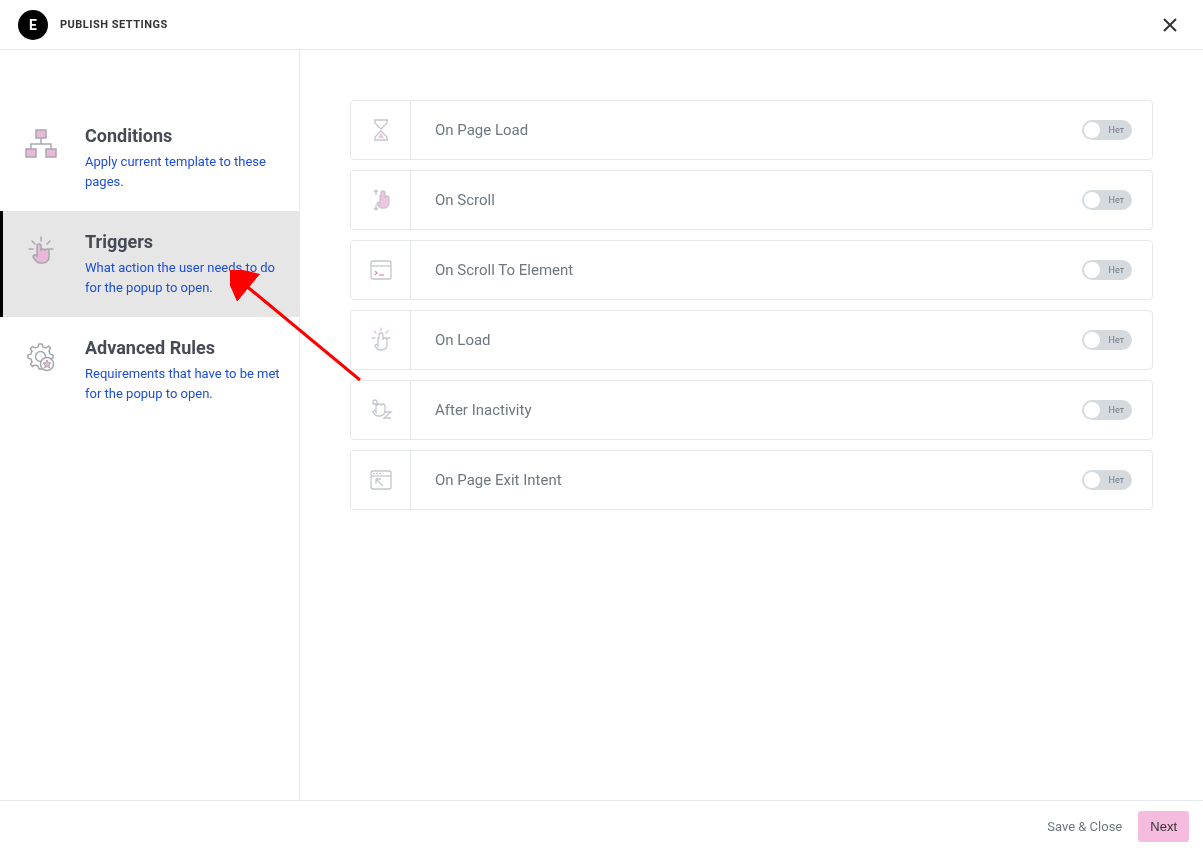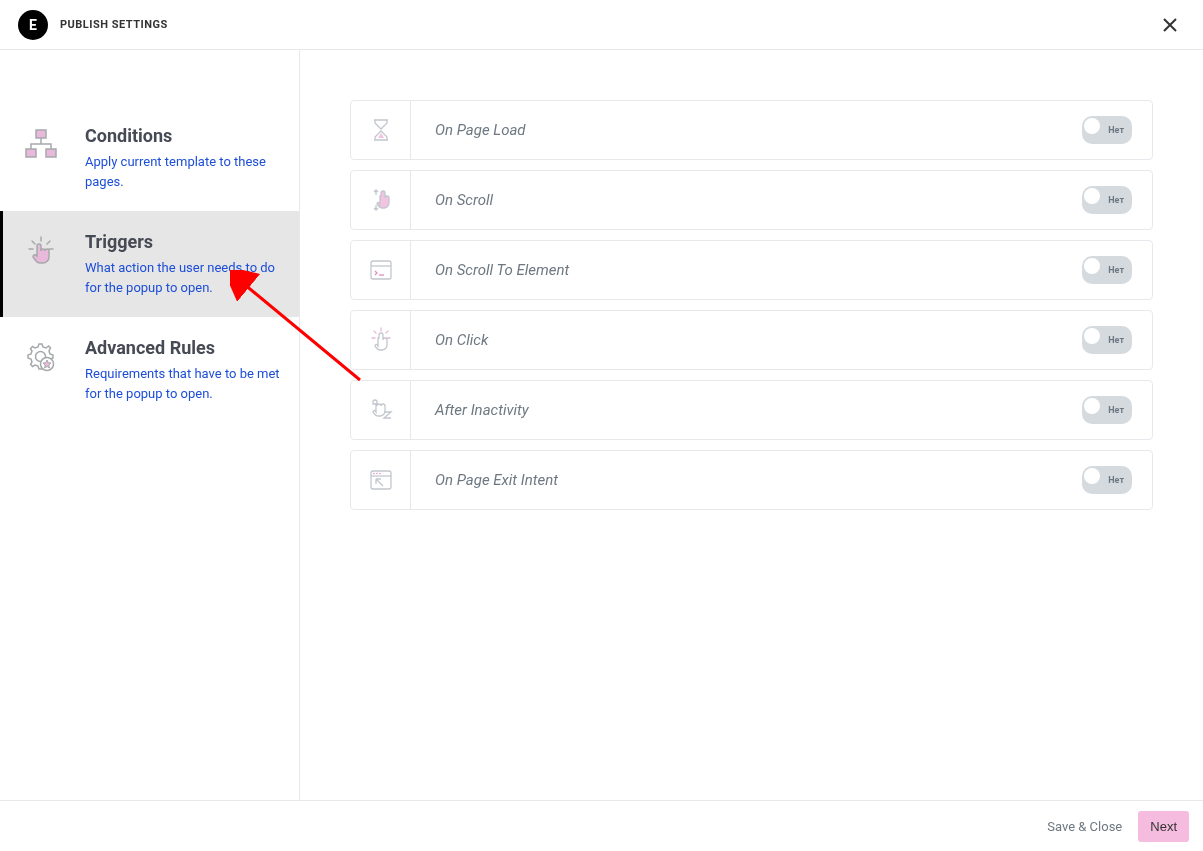--- a/index.html
+++ b/index.html
@@ -113,37 +113,35 @@
   border-right: 1px solid #e6e9ec;
   display: flex;
   align-items: center;
   justify-content: center;
 }
 .trigger-label {
   flex: 1;
   padding-left: 24px;
   font-size: 15px;
   color: #6d7882;
-  font-style: italic;
 }
 .toggle-wrap {
   padding-right: 20px;
 }
 .toggle {
   width: 50px;
-  height: 28px;
+  height: 20px;
   background: #d5dadf;
   border-radius: 10px;
   position: relative;
   display: flex;
   align-items: center;
   justify-content: flex-end;
   padding-right: 8px;
   cursor: pointer;
-  font-weight: bold;
 }
 .toggle-label {
   font-size: 9px;
   color: #6d7882;
 }
 .toggle::before {
   content: "";
   position: absolute;
   left: 2px;
   top: 2px;
@@ -302,21 +300,21 @@
       </div>
     </div>
 
     <div class="trigger-row">
       <div class="trigger-icon-box">
         <svg width="28" height="28" viewBox="0 0 28 28">
             <path d="M14 2 V5 M7 5 L9 7 M21 5 L19 7 M5 12 H8 M20 12 H23" stroke="#e8b9da" stroke-width="1.3" fill="none" stroke-linecap="round"></path>
             <path d="M12 12 V9 a2 2 0 0 1 4 0 V14 a2 2 0 0 1 4 0 V19 a5 5 0 0 1 -5 5 H13 a4 4 0 0 1 -3 -1.5 L8 20 a1.5 1.5 0 0 1 2 -1.5 L11 20 V12 Z" stroke="#c2c7cd" stroke-width="1.3" fill="none"></path>
           </svg>
       </div>
-      <div class="trigger-label">On Click</div>
+      <div class="trigger-label">On Load</div>
       <div class="toggle-wrap">
         <div class="toggle">
             <span class="toggle-label">Нет</span>
           </div>
       </div>
     </div>
 
     <div class="trigger-row">
       <div class="trigger-icon-box">
         <svg width="28" height="28" viewBox="0 0 28 28">

